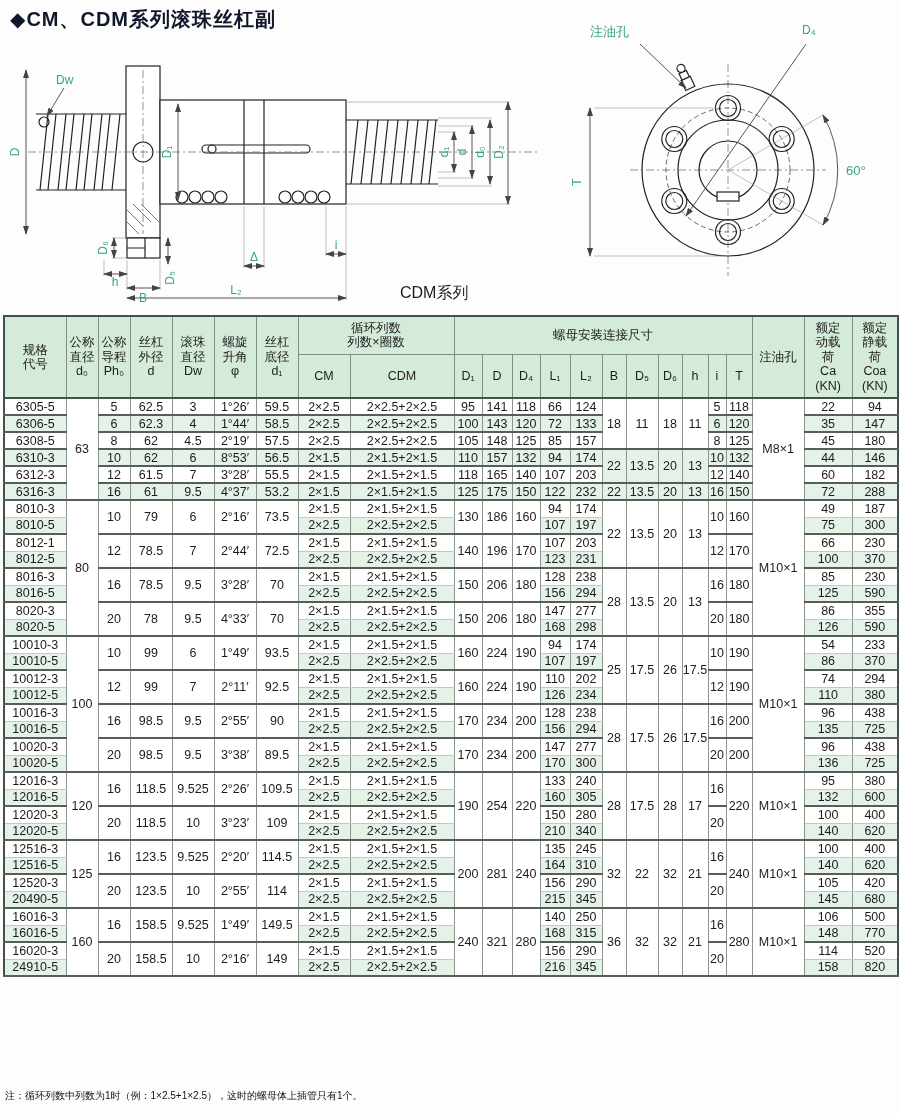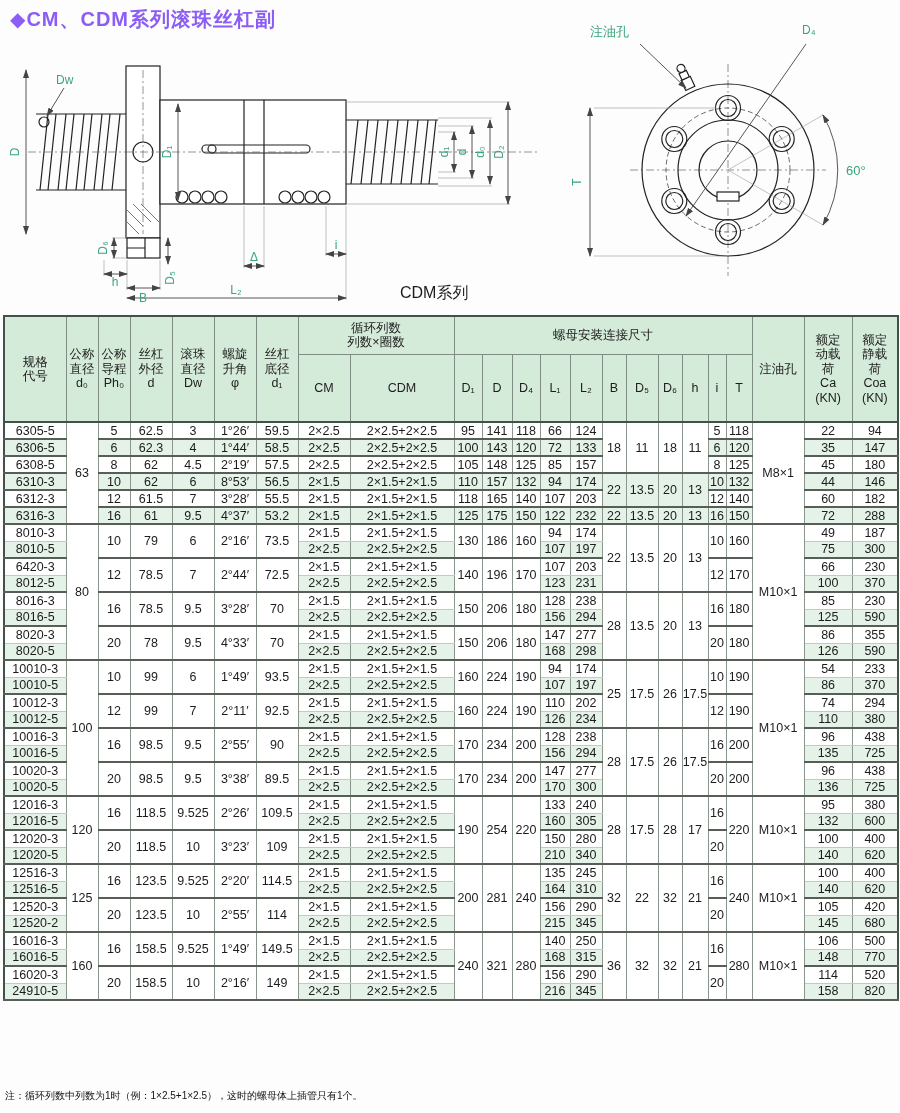--- a/index.html
+++ b/index.html
@@ -1,35 +1,35 @@
 <!DOCTYPE html>
 <html><head>
 <meta charset="utf-8">
 <style>
   html,body{margin:0;padding:0}
   body{width:900px;height:1113px;position:relative;background:#fcfdfc;
        font-family:"Liberation Sans","DejaVu Sans",sans-serif;color:#1c1c1c;overflow:hidden}
-  #title{position:absolute;left:10px;top:6px;font-size:20px;font-weight:bold;color:#8b5cf6;letter-spacing:1px}
+  #title{position:absolute;left:10px;top:6px;font-size:20px;font-weight:bold;color:#0f172a;letter-spacing:1px}
   svg{position:absolute}
   svg text{font-family:"Liberation Sans","DejaVu Sans",sans-serif}
   .dimlabel{fill:#3aa57b;font-size:12px}
   .cap{fill:#1c1c1c;font-size:16px}
   .ink{stroke:#222;stroke-width:1.2;fill:none}
   .inkf{stroke:#222;stroke-width:1.2;fill:#fff}
   .dim{stroke:#444;stroke-width:0.9;fill:none}
   .ext{stroke:#999;stroke-width:0.6;fill:none}
   .cl{stroke:#666;stroke-width:0.7;fill:none;stroke-dasharray:8 3 2 3}
   .dash{stroke:#444;stroke-width:0.8;fill:none;stroke-dasharray:5 3}
   #spec-table{position:absolute;left:3px;top:315px;width:894px;border-collapse:collapse;
               table-layout:fixed;border:2px solid #44504a;background:#fff}
   #spec-table th{background:#d5ebda;font-weight:normal;font-size:12.5px;line-height:1.16;
                  white-space:pre-line;padding:1px 0;border:1px solid #7f8d84;text-align:center;vertical-align:middle}
   #spec-table thead{border-bottom:2px solid #44504a}
   #spec-table thead tr:first-child{height:38px}
-  #spec-table thead tr:last-child{height:68px}
+  #spec-table thead tr:last-child{height:44px}
   #spec-table td{font-size:12.5px;text-align:center;padding:0;white-space:nowrap;overflow:hidden;
                  border:1px solid #8a968c;border-top-color:#bccfbf;border-bottom-color:#bccfbf;vertical-align:middle}
   #spec-table tbody tr{height:17px}
   #spec-table tbody tr:nth-child(even){background:#e4f2e8}
   #spec-table tbody tr.sep{border-bottom:2px solid #565e57}
   #note{position:absolute;left:5px;top:1089px;font-size:10px;color:#111;white-space:nowrap}
 </style>
 </head>
 <body>
 
@@ -403,21 +403,21 @@
       <tr class="sep">
         <td>8010-5</td>
         <td>2×2.5</td>
         <td>2×2.5+2×2.5</td>
         <td>107</td>
         <td>197</td>
         <td>75</td>
         <td>300</td>
       </tr>
       <tr>
-        <td>6420-3</td>
+        <td>8012-1</td>
         <td rowspan="2">12</td>
         <td rowspan="2">78.5</td>
         <td rowspan="2">7</td>
         <td rowspan="2">2°44′</td>
         <td rowspan="2">72.5</td>
         <td>2×1.5</td>
         <td>2×1.5+2×1.5</td>
         <td rowspan="2">140</td>
         <td rowspan="2">196</td>
         <td rowspan="2">170</td>
@@ -720,21 +720,21 @@
         <td rowspan="2">114</td>
         <td>2×1.5</td>
         <td>2×1.5+2×1.5</td>
         <td>156</td>
         <td>290</td>
         <td rowspan="2">20</td>
         <td>105</td>
         <td>420</td>
       </tr>
       <tr class="sep">
-        <td>12520-2</td>
+        <td>20490-5</td>
         <td>2×2.5</td>
         <td>2×2.5+2×2.5</td>
         <td>215</td>
         <td>345</td>
         <td>145</td>
         <td>680</td>
       </tr>
       <tr>
         <td>16016-3</td>
         <td rowspan="4">160</td>

